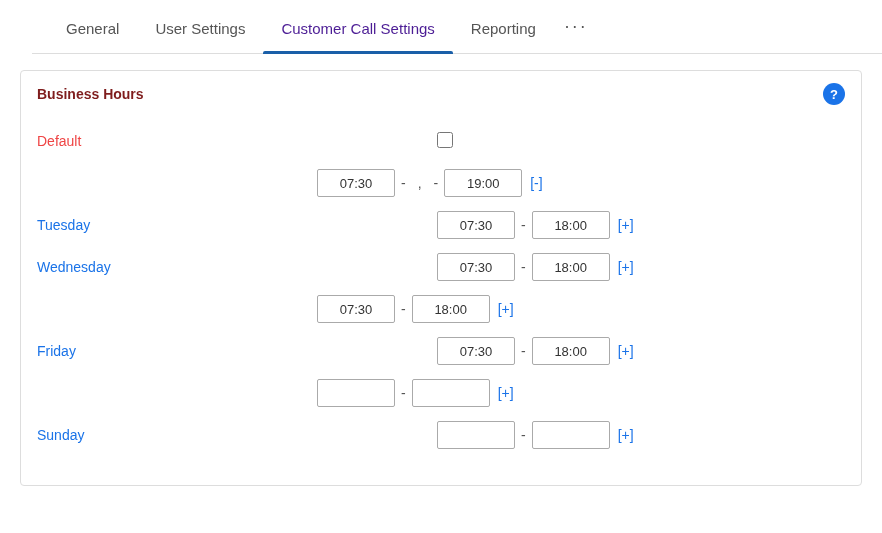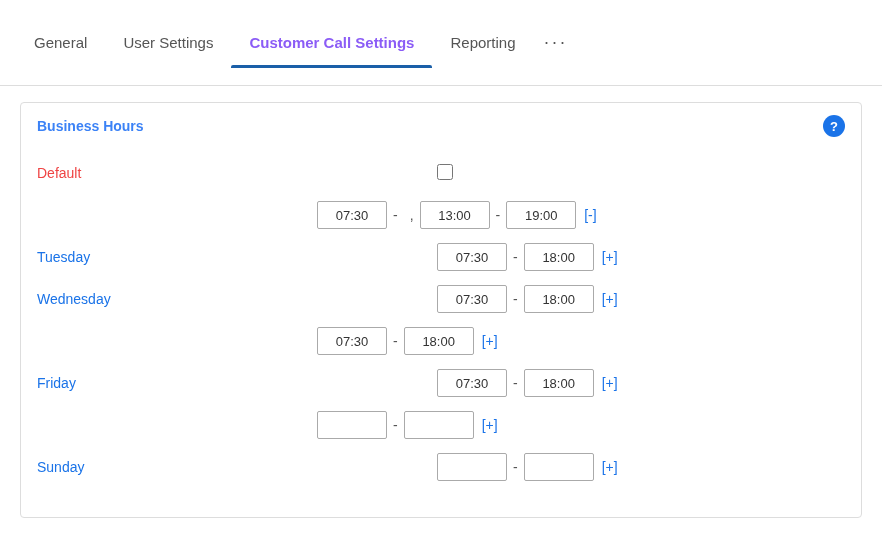--- a/index.html
+++ b/index.html
@@ -8,36 +8,37 @@
       font-size: 14px;
       background: #fff;
       color: #333;
       width: 882px;
       min-height: 533px;
     }
 
     
     .tab-nav {
       display: flex;
-      align-items: center;
+      align-items: flex-end;
       border-bottom: 1px solid #ddd;
-      padding: 16px 16px;
+      padding: 0 16px;
       background: #fff;
+      margin-left: 32px;
     }
     .tab-item {
       padding: 16px 18px;
       cursor: pointer;
       color: #555;
       font-size: 15px;
       white-space: nowrap;
       position: relative;
     }
     .tab-item.active {
-      color: #8b5cf6;
-      font-weight: bold;
+      color: #4c1d95;
+      font-weight: normal;
     }
     .tab-item.active::after {
       content: '';
       position: absolute;
       bottom: -1px;
       left: 0;
       right: 0;
       height: 3px;
       background: #1a5fa8;
       border-radius: 2px 2px 0 0;
@@ -64,21 +65,21 @@
     }
     .card-header {
       display: flex;
       justify-content: space-between;
       align-items: center;
       margin-bottom: 20px;
     }
     .card-title {
       font-size: 14px;
       font-weight: bold;
-      color: #3b82f6;
+      color: #7f1d1d;
     }
     .help-icon {
       width: 22px;
       height: 22px;
       border-radius: 50%;
       background: #1a73e8;
       color: white;
       display: flex;
       align-items: center;
       justify-content: center;
@@ -102,21 +103,21 @@
     }
     .day-label.default-label {
       color: #ef4444;
     }
     .day-controls {
       display: flex;
       align-items: center;
       margin-left: 280px;
     }
     .time-input {
-      width: 70px;
+      width: 78px;
       height: 28px;
       border: 1px solid #aaa;
       border-radius: 2px;
       padding: 2px 6px;
       font-size: 13px;
       text-align: center;
       color: #333;
     }
     .separator {
       margin: 0 6px;
@@ -165,21 +166,20 @@
       <div class="default-controls">
         <input type="checkbox" class="default-check" style="">
       </div>
     </div>
 
     <div class="day-row">
       <div class="day-controls">
         <input type="text" class="time-input" value="07:30" style="">
         <span class="separator">-</span>
         <span class="separator">,</span>
-        <input type="text" class="time-input" value="13:00" style="">
         <span class="separator">-</span>
         <input type="text" class="time-input" value="19:00" style="">
         <span class="action-btn">[-]</span>
       </div>
     </div>
 
     <div class="day-row">
       <span class="day-label">Tuesday</span>
       <div class="day-controls">
         <input type="text" class="time-input" value="07:30" style="">

